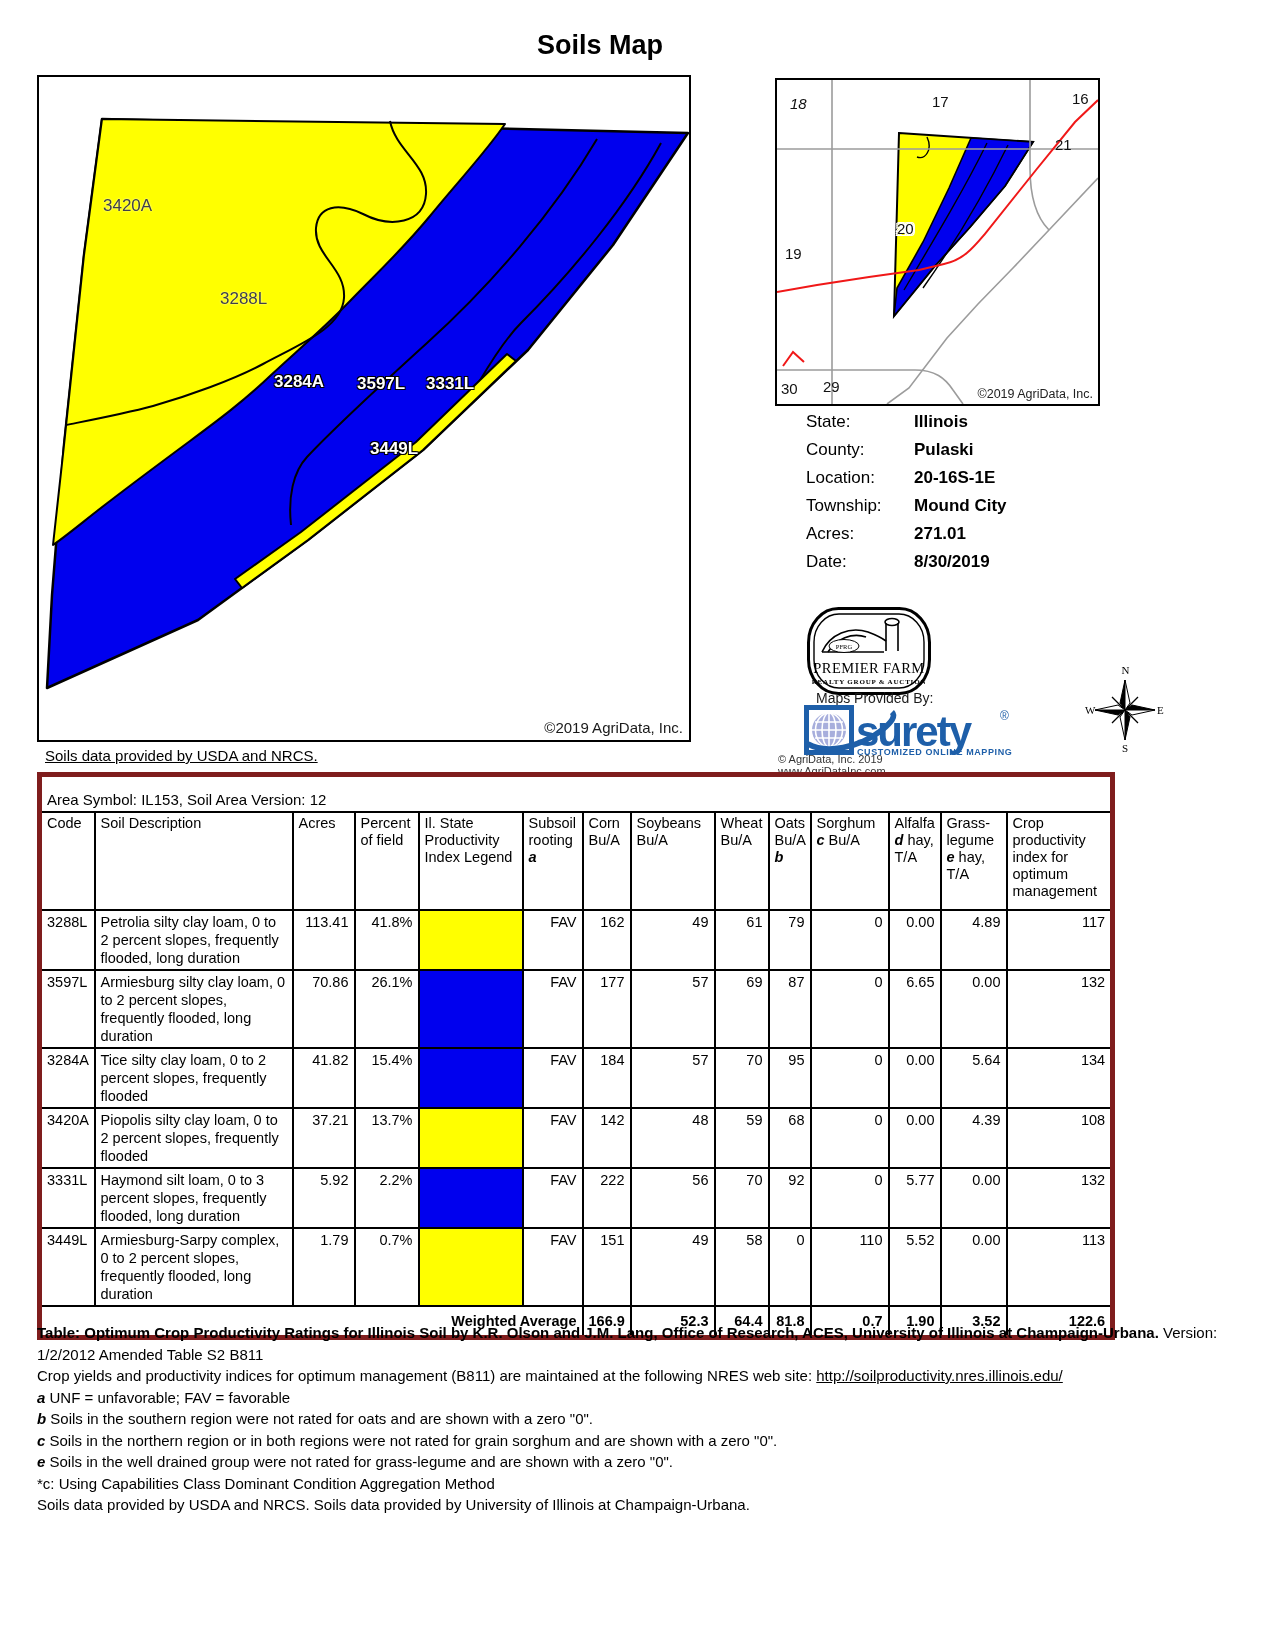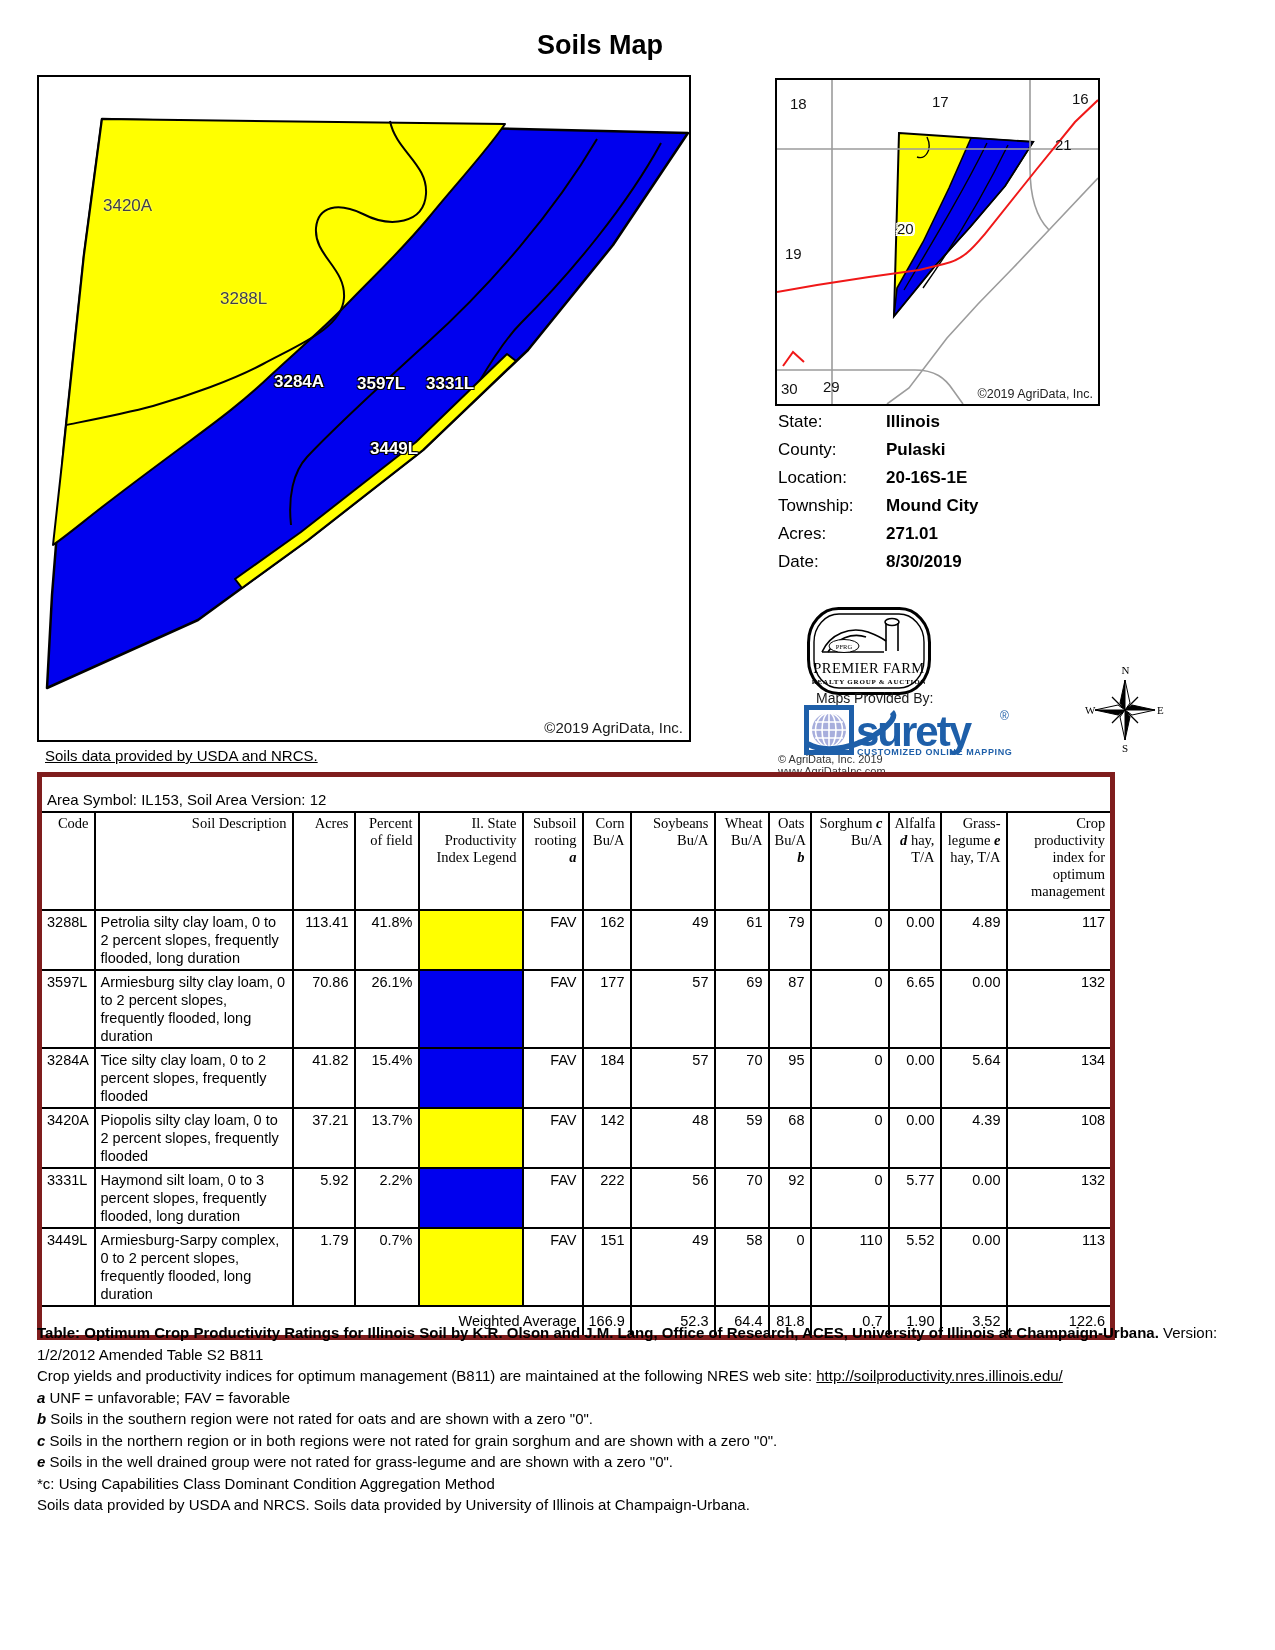--- a/index.html
+++ b/index.html
@@ -20,36 +20,36 @@
   
   .loc-box{left:775px;top:78px;width:321px;height:324px;border:2px solid #000;background:#fff;}
   .loc-num{position:absolute;font-size:15px;color:#111;white-space:nowrap;}
   .loc-num.hl{font-weight:normal;
     text-shadow:-2px -2px 0 #fff,2px -2px 0 #fff,-2px 2px 0 #fff,2px 2px 0 #fff,0 2px 0 #fff,0 -2px 0 #fff,2px 0 0 #fff,-2px 0 0 #fff;}
   .loc-copyright{position:absolute;right:5px;bottom:3px;font-size:12.5px;color:#222;}
 
   
   .info{left:778px;top:412px;font-size:17px;}
   .info-row{height:28px;}
-  .info-label{display:inline-block;width:108px;}
+  .info-label{display:inline-block;width:108px;margin-left:28px;}
   .info-value{font-weight:bold;}
 
   .maps-provided{left:816px;top:690px;font-size:14px;color:#1a1a1a;}
   .surety-footer{left:778px;top:753px;width:262px;display:flex;justify-content:space-between;
                  font-size:11px;color:#333;flex-direction:column;}
 
   
   #soil-table{position:absolute;left:37px;top:772px;border-collapse:collapse;table-layout:fixed;
               width:1077px;font-size:14.5px;border:5px solid #7f1d1d;}
   #soil-table td,#soil-table th{border:2px solid #000;padding:2px 5px;vertical-align:top;
               line-height:18px;overflow:hidden;}
   #soil-table .area-row td{height:30px;vertical-align:bottom;font-size:15px;}
-  #soil-table th{font-weight:normal;text-align:right;height:92px;line-height:17px;font-family:Liberation Serif, serif;}
+  #soil-table th{font-weight:normal;text-align:left;height:92px;line-height:17px;}
   .c-right{text-align:right;}
-  #soil-table .wa-row td{font-weight:normal;vertical-align:middle;height:24px;line-height:16px;}
+  #soil-table .wa-row td{font-weight:bold;vertical-align:middle;height:24px;line-height:16px;}
   .note{font-weight:bold;font-style:italic;}
   .b{font-weight:bold;} .u{text-decoration:underline;}
 
   
   .footnotes{left:37px;top:1322px;width:1205px;font-size:15px;line-height:21.5px;}
 </style>
 </head>
 <body>
 
 <div class="abs page-title">Soils Map</div>
@@ -85,21 +85,21 @@
 
     <path d="M122,53 L256,62 L228,106 L193,147 L157,187 L117,236 Z" fill="#FFFF00" stroke="#000" stroke-width="2"></path>
     <path d="M194,58 L256,62 L228,106 L193,147 L157,187 L117,236 L120,208 L146,162 L172,108 Z" fill="#0000EE" stroke="#000" stroke-width="1.6"></path>
     <path d="M210,63 C188,108 158,158 127,210 M231,65 C208,112 180,160 146,208 M150,57 C156,70 148,80 140,77" fill="none" stroke="#000" stroke-width="1.4"></path>
 
     <path d="M55,0 V324 M0,69 H321 M253,0 V88 C253,115 258,136 272,150 M321,98 L272,150 L236,188 L201,224 L170,258 L132,308 L110,324 M0,290 L138,290 C158,290 168,298 176,310 L186,324" fill="none" stroke="#9C9C9C" stroke-width="1.6"></path>
 
     <path d="M0,212 L40,205 L92,197 L142,190 L167,184 C186,180 196,168 207,155 L259,90 L298,42 L321,20 M6,286 L16,272 L27,282" fill="none" stroke="#F01818" stroke-width="2"></path>
   </svg>
   <div>
-      <span class="loc-num" style="left: 13px; top: 15px;">18</span>
+      <span class="loc-num" style="left: 13px; top: 15px; font-style: italic;">18</span>
       <span class="loc-num" style="left: 155px; top: 13px;">17</span>
       <span class="loc-num" style="left: 295px; top: 10px;">16</span>
       <span class="loc-num" style="left: 278px; top: 56px;">21</span>
       <span class="loc-num" style="left: 8px; top: 165px;">19</span>
       <span class="loc-num hl" style="left: 120px; top: 140px;">20</span>
       <span class="loc-num" style="left: 4px; top: 300px;">30</span>
       <span class="loc-num" style="left: 46px; top: 298px;">29</span>
     </div>
   <span class="loc-copyright">©2019 AgriData, Inc.</span>
 </div>

